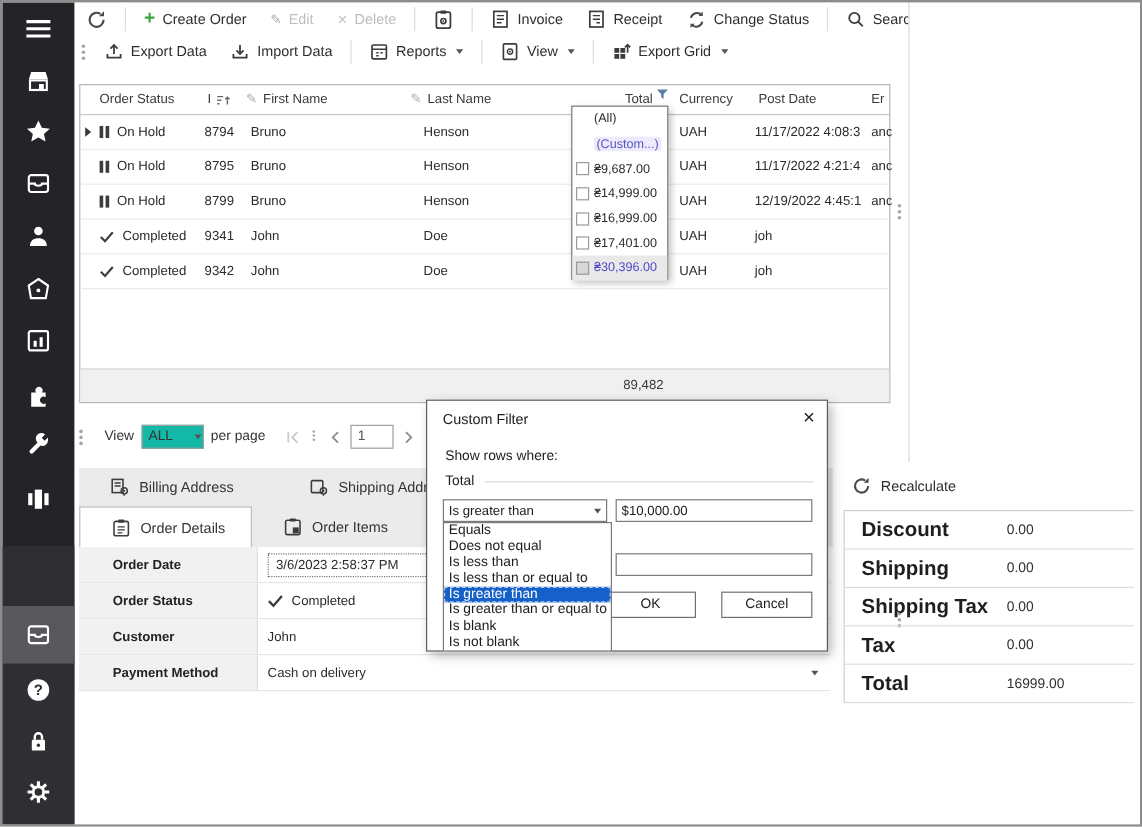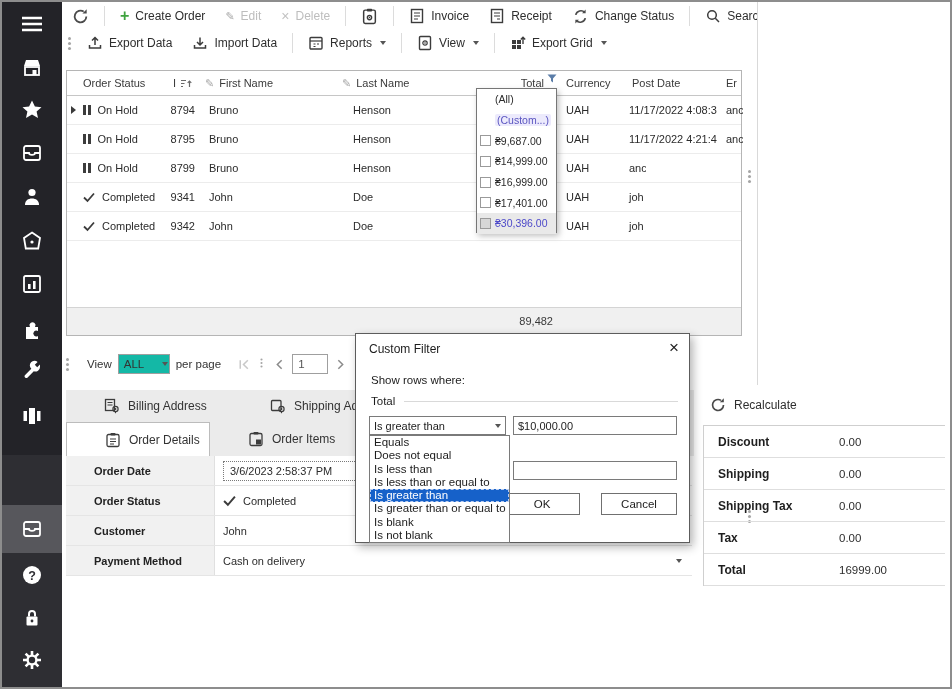--- a/index.html
+++ b/index.html
@@ -47,35 +47,35 @@
   .fp-box{width:11px;height:11px;border:1px solid #9a9a9a;background:#fff;flex-shrink:0}
   .fp-custom span{color:#5a55c0;background:#eceafc;border-radius:2px;padding:0 2px}
   .fp-sel{background:#e9e9e9;color:#4d49c9}
   .fp-sel .fp-box{background:#d7d7d7}
   
   #pager{position:absolute;left:62px;top:350px;height:28px;display:flex;align-items:center;gap:6px;z-index:2;font-size:11.5px;color:#333}
   .combo{border:1px solid #9f9f9f;background:#14b8a6;height:20px;display:flex;align-items:center;padding:0 5px;gap:18px;cursor:pointer}
   .pagebox{border:1px solid #9f9f9f;width:36px;height:20px;line-height:18px;padding-left:5px;color:#555}
   
   #tabstrip{position:absolute;left:66px;top:390px;width:628px;height:66px;background:#ebebeb;z-index:2}
-  .tab{position:absolute;display:flex;align-items:center;gap:8px;font-size:12px;color:#333;cursor:pointer;height:32px;padding-left:38px}
+  .tab{position:absolute;display:flex;align-items:center;gap:8px;font-size:12px;color:#333;cursor:pointer;height:32px;padding-left:26px}
   .tab.active{background:#fff;border:1px solid #bcbcbc;border-bottom:none}
   #details{position:absolute;left:66px;top:456px;width:626px;height:121px;z-index:2;background:#fff}
   .drow{display:flex;height:30px;border-bottom:1px solid #e5e5e5}
   .dlabel{width:149px;background:#f1f1f1;border-right:1px solid #e0e0e0;font-weight:bold;font-size:11px;
           display:flex;align-items:center;padding-left:28px;color:#222}
   .dvalue{flex:1;display:flex;align-items:center;padding-left:8px;position:relative;font-size:11px}
   .dotted{border:1px dotted #7a7a7a;padding:3px 8px 3px 6px;min-width:168px}
   .dd-caret{position:absolute;right:10px}
   
   #totals{position:absolute;left:703px;top:395px;width:242px;z-index:2}
   .recalc{display:flex;align-items:center;gap:8px;font-size:12px;color:#2e2e2e;cursor:pointer;padding:2px 0 0 7px}
   .ttable{margin-top:12px;border-top:1px solid #cfcfcf;border-left:1px solid #cfcfcf}
   .trow{display:flex;height:32px;border-bottom:1px solid #dedede;align-items:center}
-  .trow b{width:135px;padding-left:14px;font-size:12px;color:#1e1e1e}
+  .trow b{width:135px;padding-left:14px;font-size:17px;color:#1e1e1e}
   .trow span{font-size:11.5px;color:#2e2e2e}
   
   #rpanel{position:absolute;left:757px;top:0;width:193px;height:385px;border-left:1px solid #d9d9d9;background:#fff;z-index:4;padding-left:9px}
   
   #dialog{position:absolute;left:355px;top:333px;width:335px;height:210px;background:#fff;border:1px solid #5c5c5c;
           box-shadow:3px 4px 9px rgba(0,0,0,.3);z-index:60;font-size:11.5px;color:#1c1c1c}
   .dfield{border:1px solid #7a7a7a;height:19px;display:flex;align-items:center;padding:0 4px;background:#fff;font-size:11px}
   #oplist{position:absolute;left:13px;top:101px;width:141px;background:#fff;border:1px solid #7a7a7a;z-index:65}
   .op{height:13.3px;line-height:13px;padding-left:4px;white-space:nowrap;overflow:hidden;cursor:pointer}
   .op.sel{background:#1661c9;color:#fff;outline:1px dashed #b9cdf0;outline-offset:-1px}
@@ -408,20 +408,23 @@
         <span>Bruno</span>
       </div>
     <div class="gc c-last">
         <span>Henson</span>
       </div>
     <div class="gc c-total">
         <span></span>
       </div>
     <div class="gc c-cur">
         <span>UAH</span>
+      </div>
+    <div class="gc c-date">
+        <span>12/19/2022 4:45:1</span>
       </div>
     <div class="gc c-email">
         <span>anc</span>
       </div>
   </div>
   <div class="grow gdata">
     <div class="gc c-ind"></div>
     <div class="gc c-status">
       <svg width="12" height="11" viewBox="0 0 12 11">
           <path d="M1 5.5 4.5 9 11 1.5" fill="none" stroke="#3c3c3c" stroke-width="1.8"></path>

